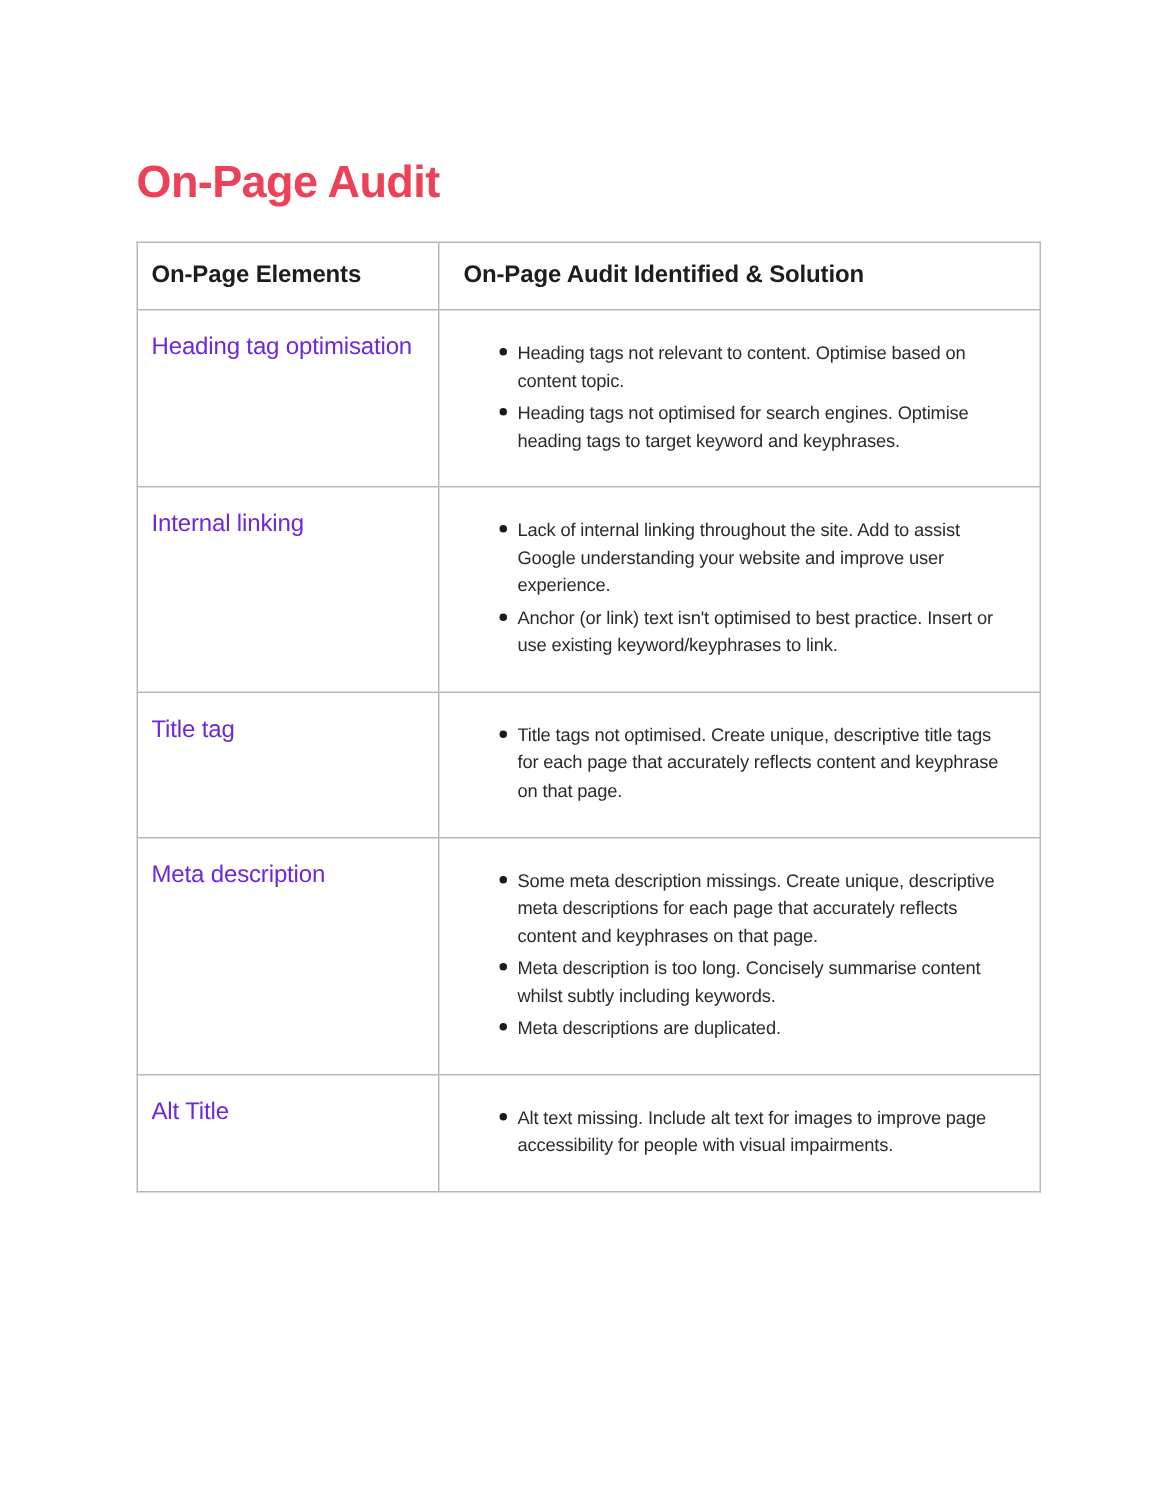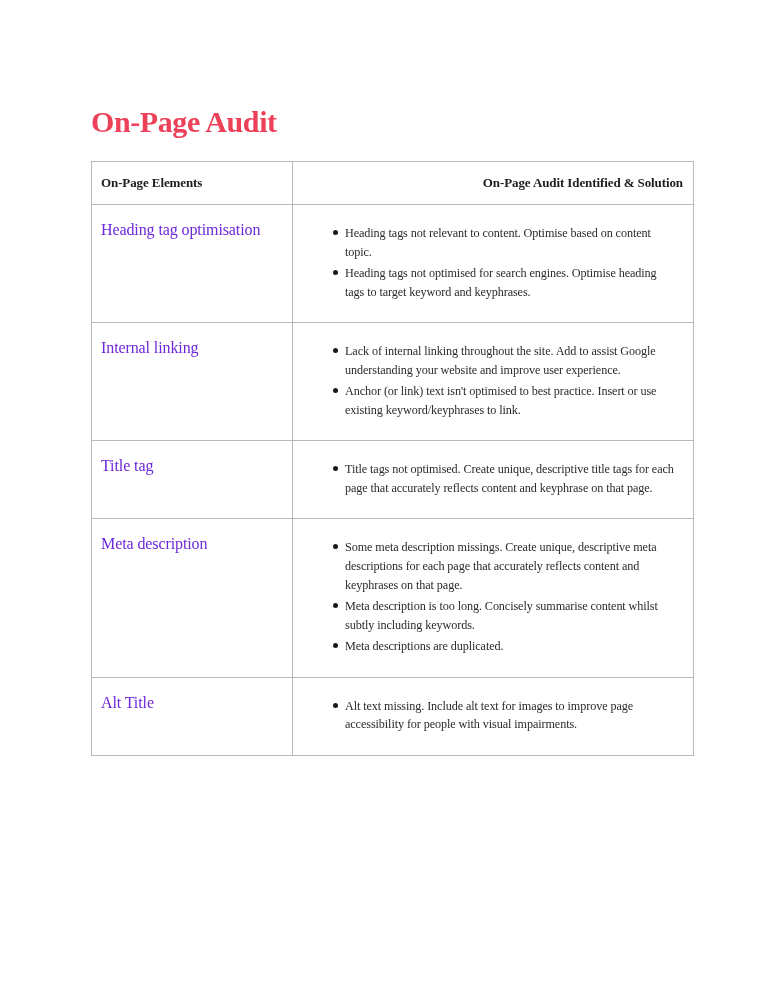--- a/index.html
+++ b/index.html
@@ -16,21 +16,20 @@
     overflow: hidden;
   }
 
   .page {
     position: absolute;
     left: 0;
     top: 0;
     width: 744px;
     height: 994px;
     background: #ffffff;
-    font-family: Liberation Serif, serif;
   }
 
   .page-title {
     position: absolute;
     left: 91px;
     top: 84px;
     font-size: 30px;
     font-weight: bold;
     letter-spacing: -0.4px;
     color: #ec4159;
@@ -52,30 +51,29 @@
 
   .audit-table th,
   .audit-table td {
     border: 1px solid #b9b9b9;
     vertical-align: top;
     background: #ffffff;
   }
 
   .audit-table thead th {
     padding: 13px 10px 13px 9px;
-    font-size: 13px;
+    font-size: 16px;
     font-weight: bold;
     text-align: left;
     color: #1d1d1d;
     letter-spacing: -0.1px;
   }
 
   .audit-table thead th.head-solution {
     padding-left: 16px;
-    text-align: right;
   }
 
   .cell-element {
     padding: 13px 8px 16px 9px;
     font-size: 16px;
     line-height: 1.45;
     color: #6d28d9;
     letter-spacing: -0.1px;
   }
 

